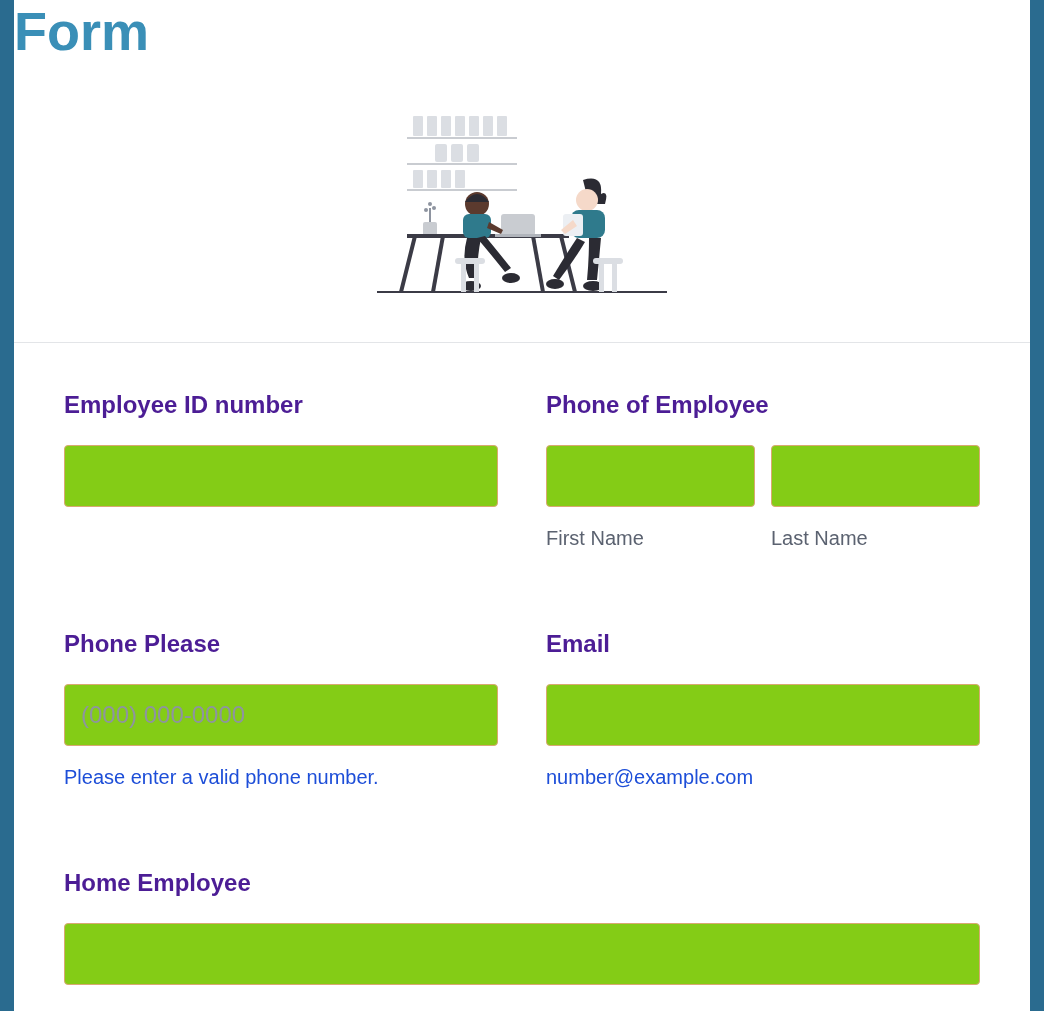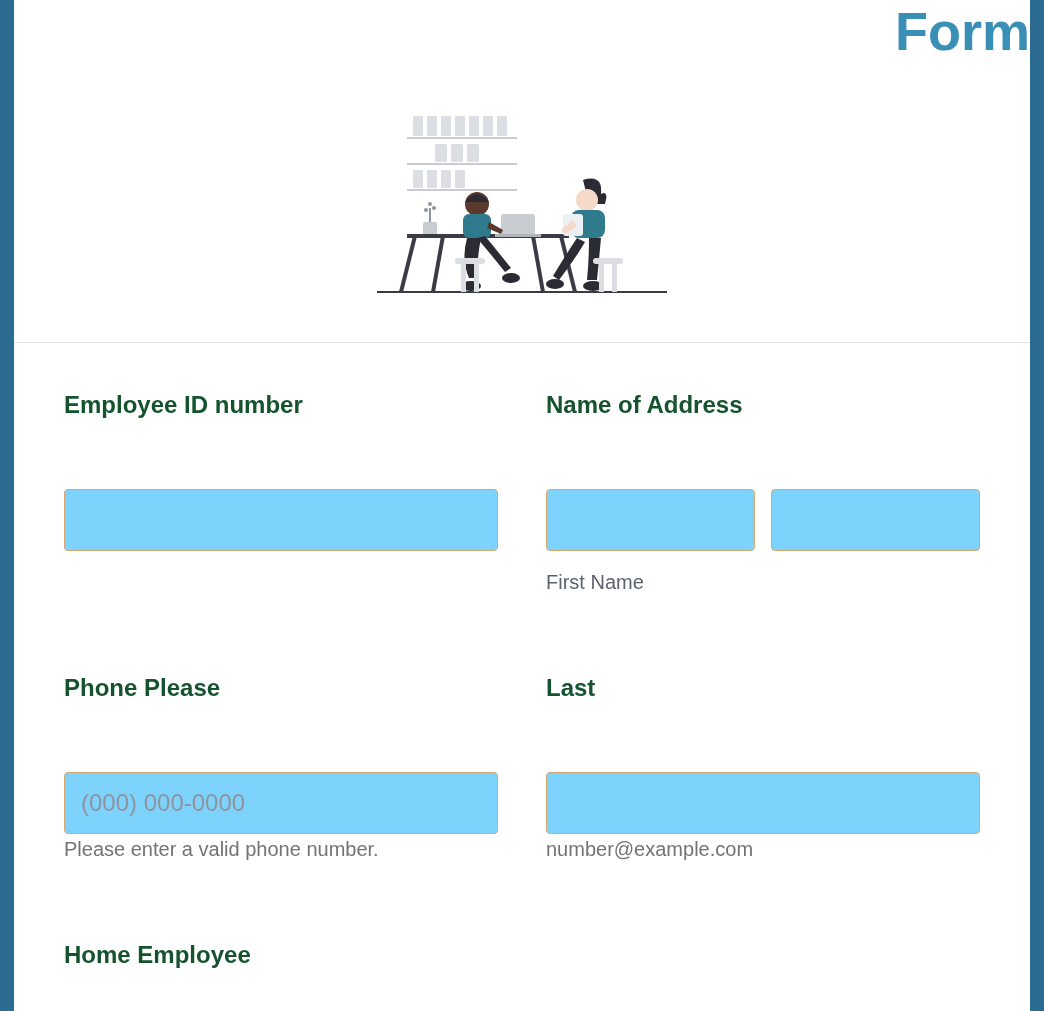--- a/index.html
+++ b/index.html
@@ -8,21 +8,21 @@
       background: #fff;
       width: 1044px;
     }
     .outer-frame {
       border-left: 14px solid #2a6b8f;
       border-right: 14px solid #2a6b8f;
       min-height: 1011px;
       background: #fff;
     }
     .header {
-      text-align: right;
+      text-align: left;
       padding: 0 0 40px 0;
     }
     .title {
       font-size: 54px;
       font-weight: 700;
       color: #3a8fb7;
       margin-bottom: 40px;
     }
     .illustration {
       display: block;
@@ -43,53 +43,52 @@
       display: flex;
       gap: 48px;
       margin-bottom: 80px;
     }
     .col {
       flex: 1;
     }
     .field-label {
       font-size: 24px;
       font-weight: 600;
-      color: #14532d;
+      color: #4c1d95;
       margin-bottom: 26px;
       display: block;
     }
     .text-input {
       width: 100%;
       height: 62px;
       border: 1px solid #d9a871;
       border-radius: 4px;
-      background: #7dd3fc;
+      background: #84cc16;
       font-size: 24px;
       padding: 0 16px;
       color: #333;
-      margin-top: 44px;
     }
     .text-input::placeholder {
       color: #8e94a0;
     }
     .name-pair {
       display: flex;
       gap: 16px;
     }
     .name-pair > div { flex: 1; }
     .sublabel {
       font-size: 20px;
       color: #5b6270;
       margin-top: 20px;
       display: block;
     }
     .hint {
       font-size: 20px;
-      color: #737373;
-      margin-top: 4px;
+      color: #1d4ed8;
+      margin-top: 20px;
       display: block;
     }
     .full-row {
       margin-bottom: 80px;
     }
   </style>
 </head>
 <body>
 
 <div class="outer-frame">
@@ -181,41 +180,42 @@
   <hr class="divider">
 
   <div class="form-body">
 
     <div class="row">
       <div class="col">
         <label class="field-label">Employee ID number</label>
         <input type="text" class="text-input" style="">
       </div>
       <div class="col">
-        <label class="field-label">Name of Address</label>
+        <label class="field-label">Phone of Employee</label>
         <div class="name-pair">
           <div>
             <input type="text" class="text-input" style="">
             <span class="sublabel">First Name</span>
           </div>
           <div>
             <input type="text" class="text-input" style="">
+            <span class="sublabel">Last Name</span>
           </div>
         </div>
       </div>
     </div>
 
     <div class="row">
       <div class="col">
         <label class="field-label">Phone Please</label>
         <input type="text" class="text-input" placeholder="(000) 000-0000" style="">
         <span class="hint">Please enter a valid phone number.</span>
       </div>
       <div class="col">
-        <label class="field-label">Last</label>
+        <label class="field-label">Email</label>
         <input type="text" class="text-input" style="">
         <span class="hint">number@example.com</span>
       </div>
     </div>
 
     <div class="full-row">
       <label class="field-label">Home Employee</label>
       <input type="text" class="text-input" style="">
     </div>
 

